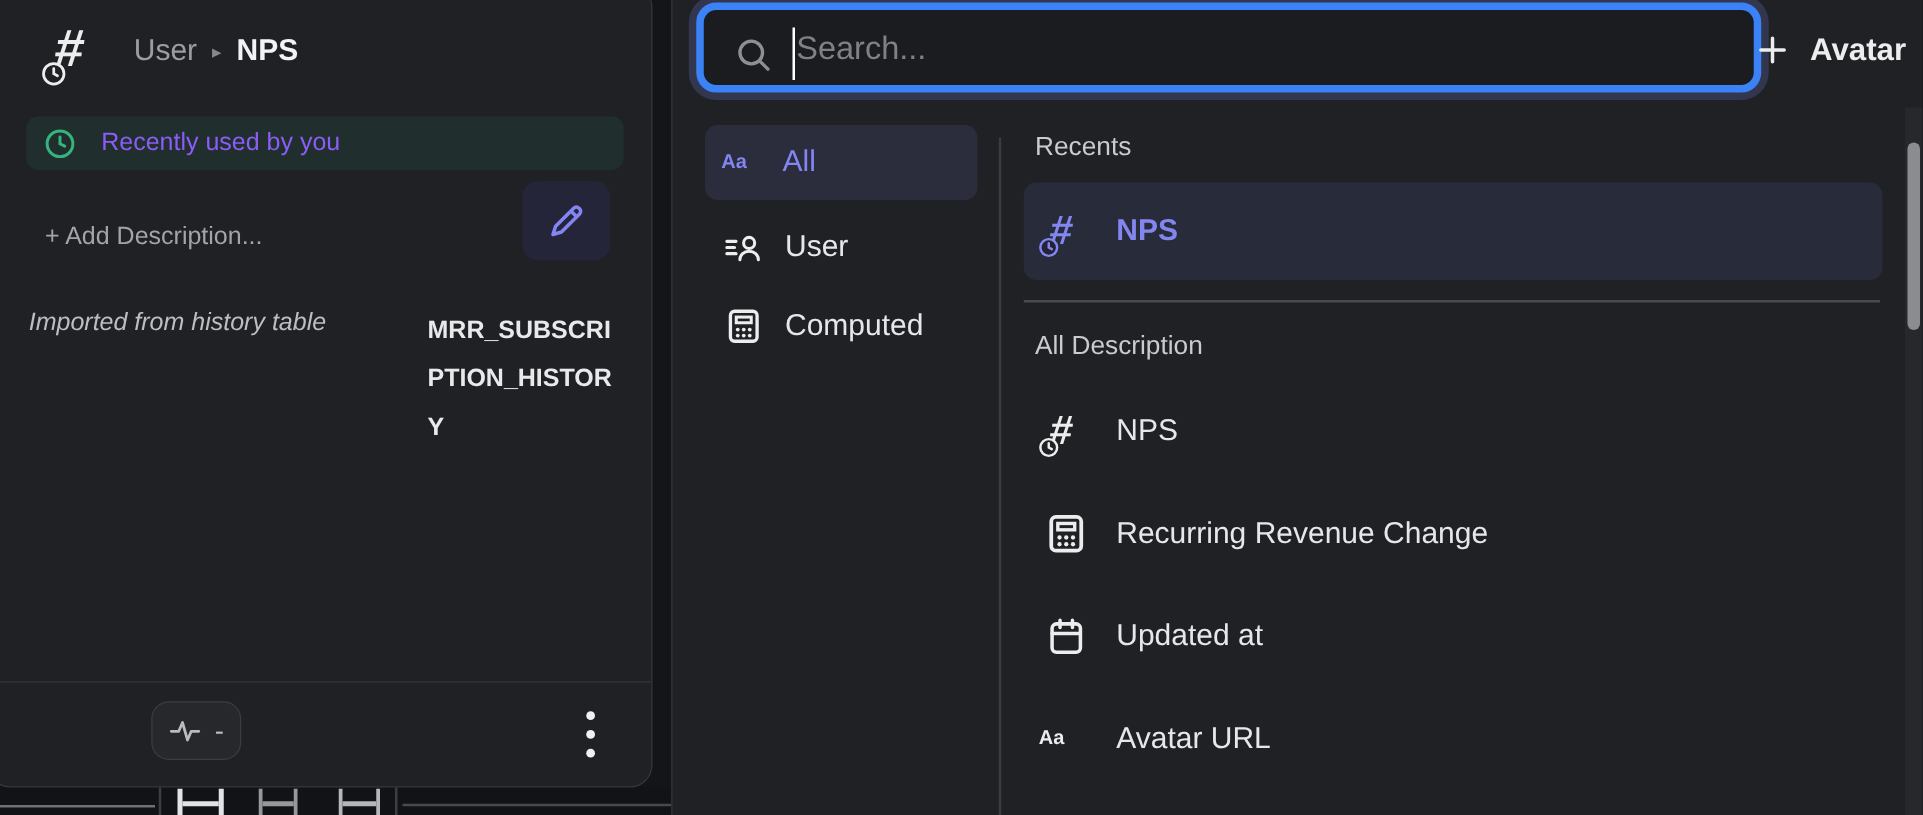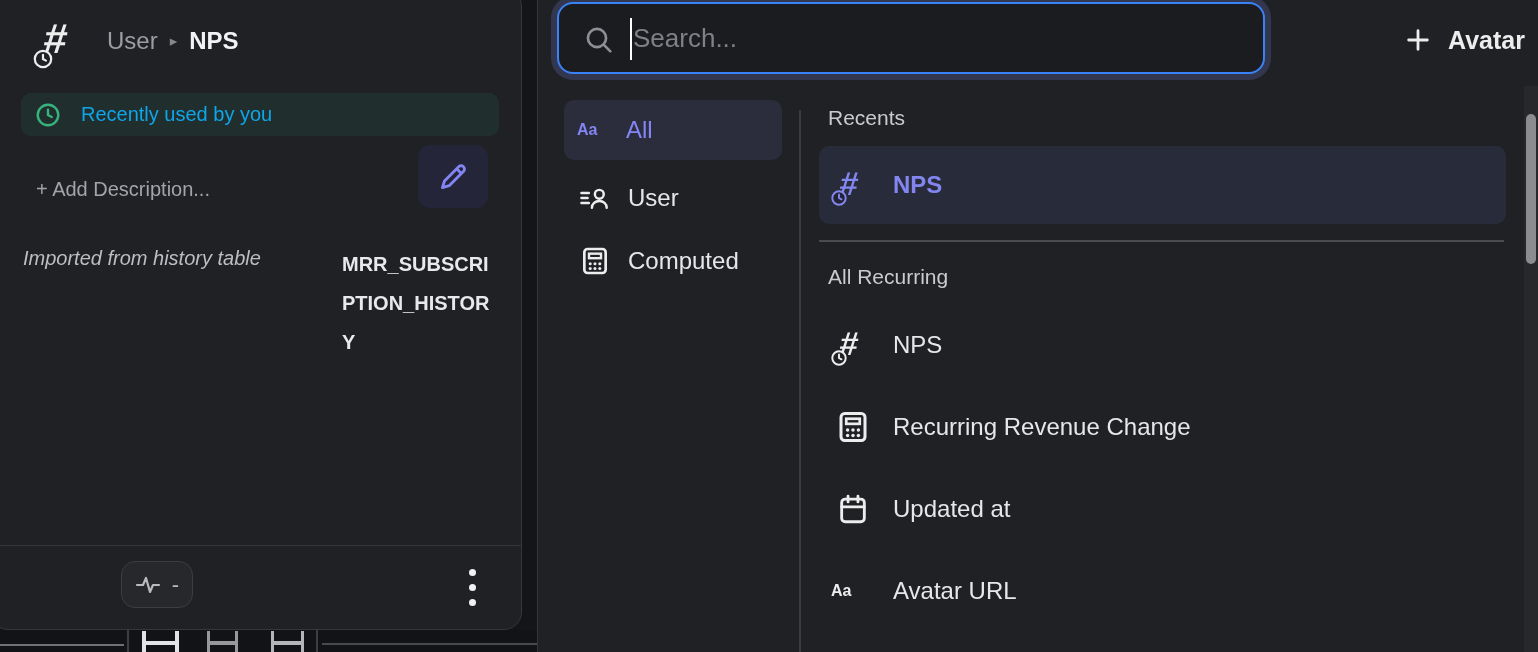--- a/index.html
+++ b/index.html
@@ -25,21 +25,21 @@
   .clock-badge { position:absolute; left:-2px; bottom:-3px; }
   .breadcrumb { position:absolute; left:116px; top:38px; display:flex; align-items:center; gap:12px; font-size:24px; }
   .crumb-parent { color:#9b9da2; font-weight:500; }
   .crumb-sep { color:#85878b; font-size:15px; }
   .crumb-current { color:#f2f3f4; font-weight:700; }
 
   .recent-pill {
     position:absolute; left:30px; top:104px; width:478px; height:43px;
     background:rgba(52,179,124,0.10); border-radius:10px;
     display:flex; align-items:center; gap:20px; padding-left:14px;
-    color:#0ea5e9; font-size:20px;
+    color:#8b5cf6; font-size:20px;
   }
   .add-desc { position:absolute; left:45px; top:189px; font-size:20px; color:#a2a4a9; }
   .edit-btn {
     position:absolute; left:427px; top:156px; width:70px; height:63px;
     background:#242539; border-radius:12px; display:flex; align-items:center; justify-content:center;
   }
   .meta-label { position:absolute; left:32px; top:258px; font-size:20px; color:#bcbec2;font-style:italic; }
   .meta-value {
     position:absolute; left:351px; top:256px; width:160px;
     font-size:20px; color:#e8e9eb; line-height:39px; word-break:break-all;font-weight:bold;
@@ -61,22 +61,22 @@
   .bs-box { position:absolute; top:1px; height:21px; }
   .bs-box .bar { position:absolute; left:0; right:0; top:10px; height:4px; }
   .bs-hline2 { position:absolute; left:322px; top:13px; width:215px; height:2px; background:#47494c; }
 
   
   .right-modal {
     position:absolute; left:537px; top:-12px; width:1011px; height:676px;
     background:#1f2125; border-left:1px solid #33353a;
   }
   .search-box {
-    position:absolute; left:19px; top:14px; width:708px; height:72px;
-    background:#1a1c20; border:2px solid #3b82f6; border-radius:16px;
+    position:absolute; left:19px; top:14px; width:852px; height:72px;
+    background:#1a1c20; border:6px solid #3b82f6; border-radius:16px;
     box-shadow:0 0 0 6px rgba(100,102,178,0.30);
     display:flex; align-items:center;
   }
   .search-box svg { position:absolute; left:24px; top:20px; }
   .search-input {
     width:100%; height:100%; background:transparent; border:none; outline:none;
     color:#e8e9eb; font-size:26px; padding-left:74px; font-family:"Liberation Sans", sans-serif;
   }
   .search-input::placeholder { color:#7f8186; }
   .caret { position:absolute; left:71px; top:14px; width:2px; height:42px; background:#ffffff; }
@@ -252,21 +252,21 @@
           <svg width="18" height="18" viewBox="0 0 22 22">
             <circle cx="11" cy="11" r="8.2" fill="#232334" stroke="#8486f0" stroke-width="2.4"></circle>
             <path d="M11 6.8 V11 L14 12.6" fill="none" stroke="#8486f0" stroke-width="2.4" stroke-linecap="round"></path>
           </svg>
         </span>
         <span style="font-weight:600">NPS</span>
       </div>
 
       <div class="result-divider" style="top:140px"></div>
 
-      <div class="section-header" style="top:165px">All Recurring</div>
+      <div class="section-header" style="top:165px">All Description</div>
 
       <div class="result-row" style="top:213px">
         <span class="hash-icon-s" style="color:#eceded">
           <span class="hg">#</span>
           <svg width="18" height="18" viewBox="0 0 22 22">
             <circle cx="11" cy="11" r="8.2" fill="#1f2125" stroke="#eceded" stroke-width="2.4"></circle>
             <path d="M11 6.8 V11 L14 12.6" fill="none" stroke="#eceded" stroke-width="2.4" stroke-linecap="round"></path>
           </svg>
         </span>
         <span>NPS</span>

